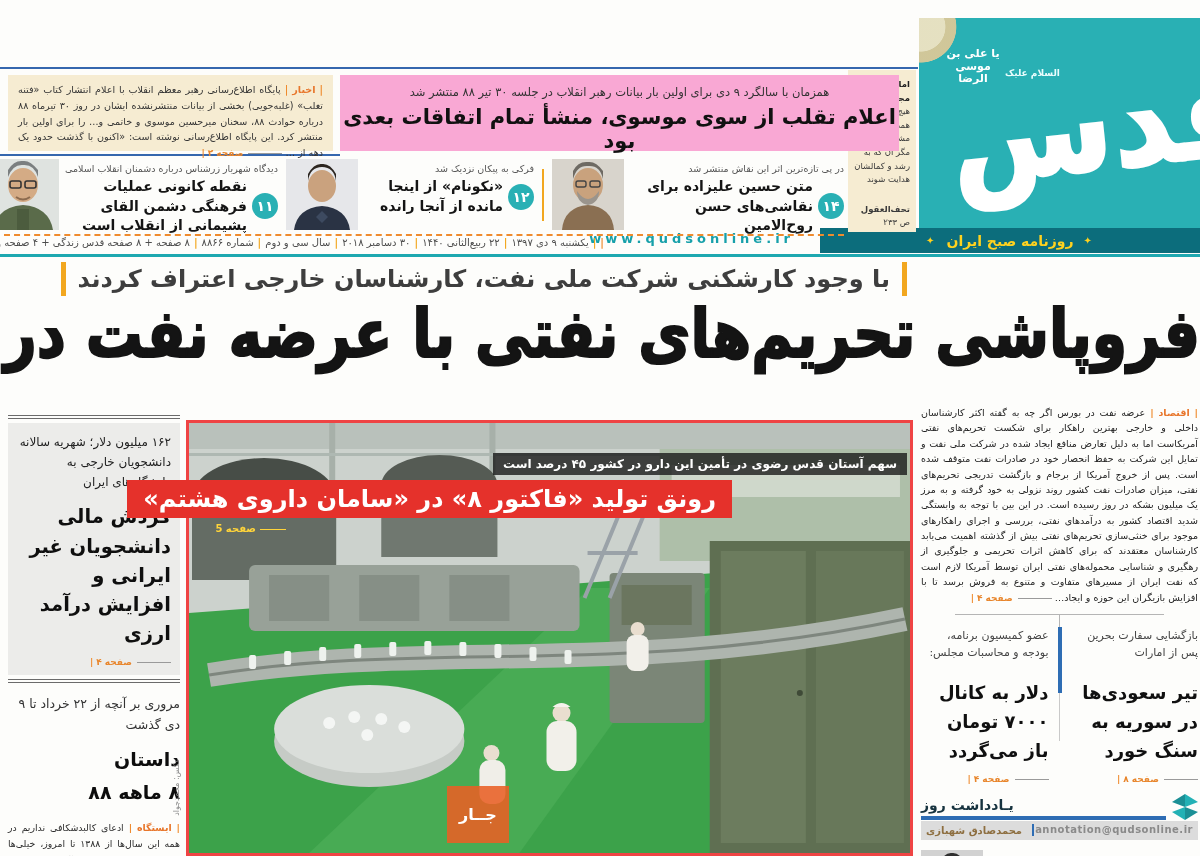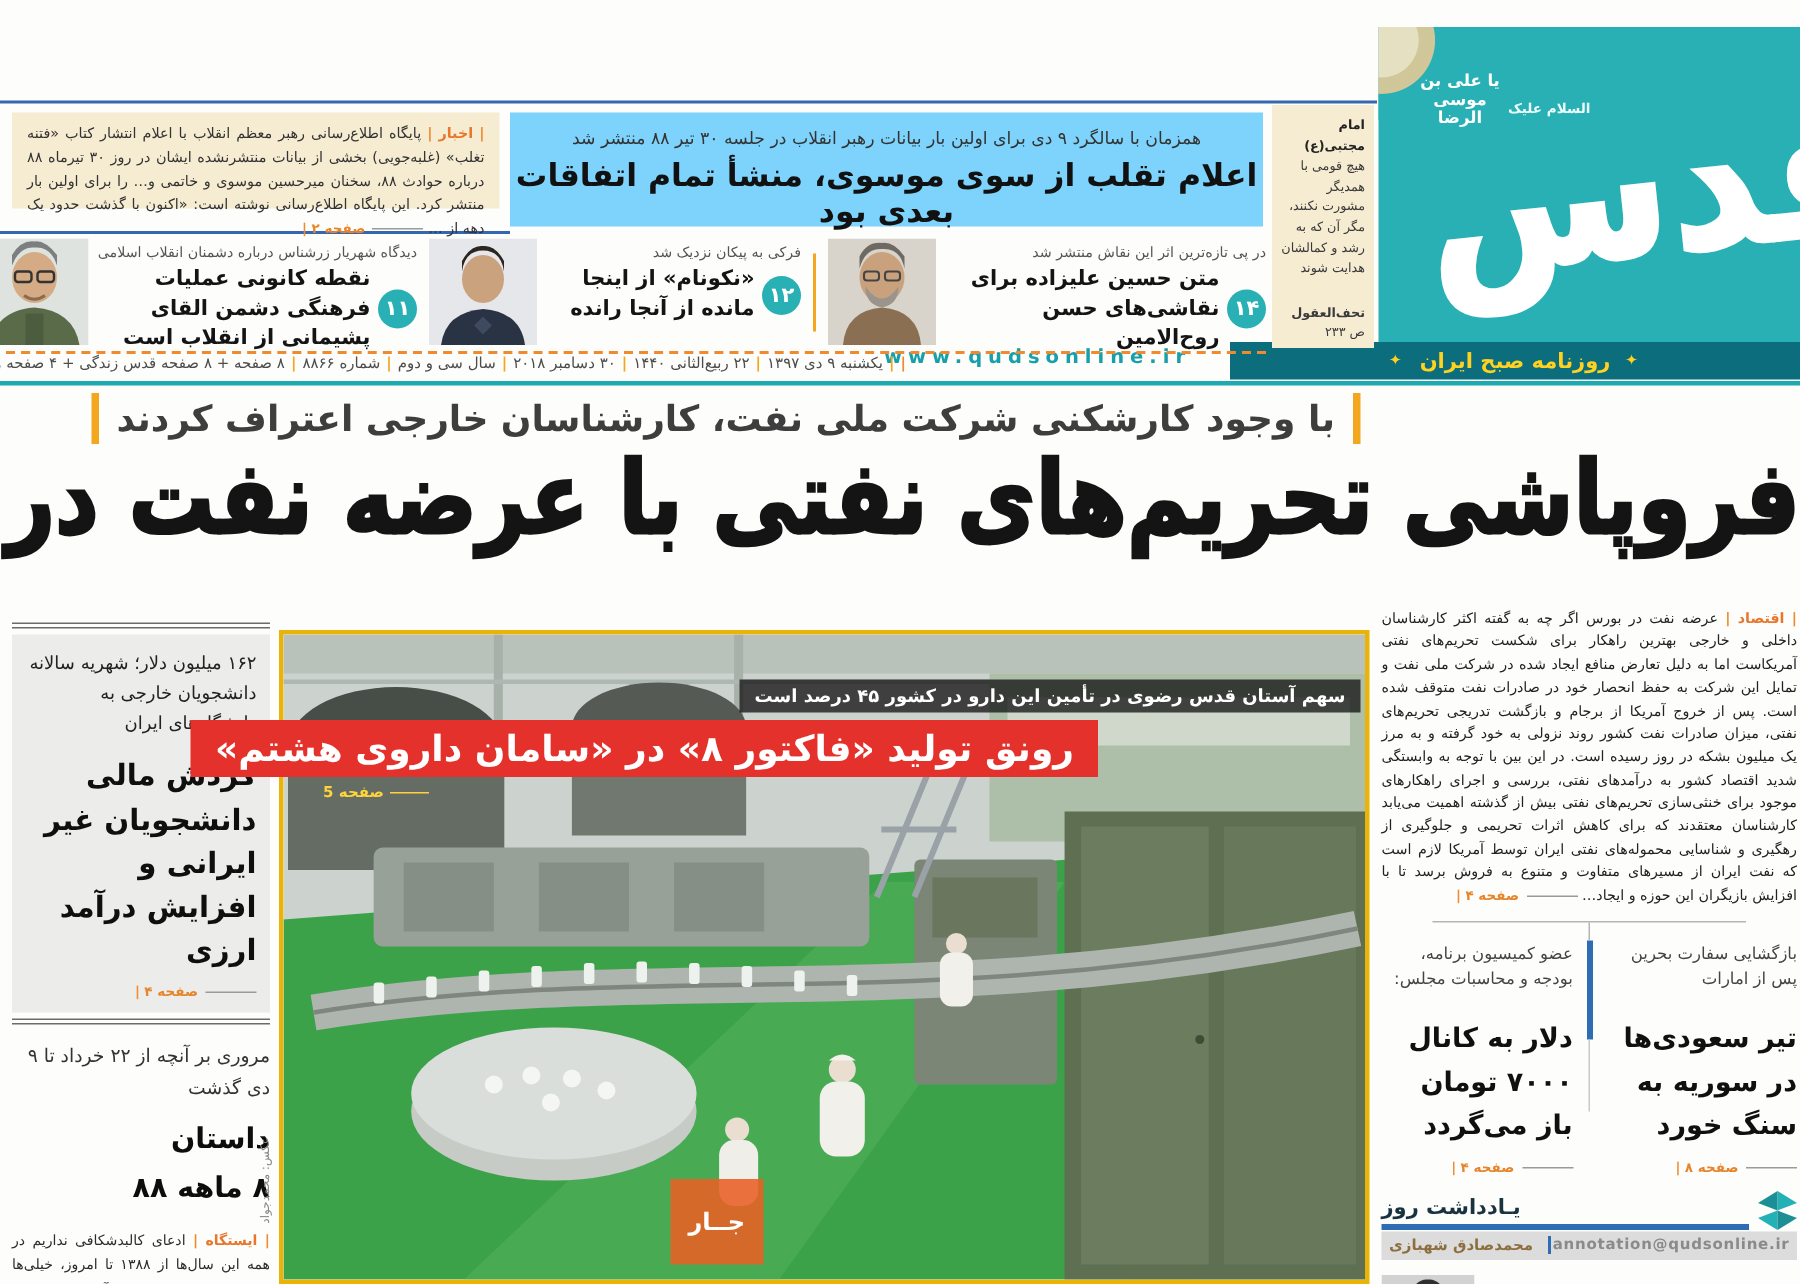--- a/index.html
+++ b/index.html
@@ -29,25 +29,25 @@
     padding:8px 6px;font-size:8.5px;line-height:1.6;color:#3a3a3a;text-align:right;}
   .quote-col .attr{font-weight:bold;color:#222;}
   .quote-col .src{font-weight:bold;margin-top:16px;}
   
   .hrule{position:absolute;height:2px;background:#3567ae;}
   .r1{right:282px;left:0;top:67px;}
   .r2b{left:0;right:860px;top:154px;}
   .dashrule{position:absolute;left:4px;top:234px;width:840px;border-top:2px dashed #ef8b2e;}
   .tealrule{position:absolute;left:0;top:254px;width:1200px;height:3px;background:#1ea8b0;}
   
-  .brief-box{position:absolute;left:8px;top:75px;width:325px;height:64px;background:#f6ecd2;
+  .brief-box{position:absolute;left:8px;top:75px;width:325px;height:76px;background:#f6ecd2;
     padding:7px 10px;font-size:9.6px;line-height:1.65;text-align:justify;color:#333;}
   .lbl{color:#e8762b;font-weight:bold;}
   .pipe{color:#ef8b2e;font-weight:bold;}
-  .lead-box{position:absolute;left:340px;top:75px;width:502px;height:76px;background:#7dd3fc;
+  .lead-box{position:absolute;left:340px;top:75px;width:559px;height:76px;background:#f9a8d4;
     text-align:center;padding-top:10px;}
   .lead-kicker{font-size:11.5px;color:#333;}
   .lead-headline{font-size:21px;font-weight:bold;color:#111;margin-top:6px;}
   
   .index-row{position:absolute;left:4px;top:159px;width:840px;height:71px;display:flex;align-items:stretch;gap:8px;}
   .idx-item{display:flex;direction:ltr;gap:6px;}
   .idx-item svg{flex:0 0 auto;}
   .idx-text{direction:rtl;text-align:right;padding-top:4px;}
   .idx-kicker{font-size:9.5px;color:#555;margin-bottom:3px;white-space:nowrap;}
   .idx-head{display:flex;gap:5px;align-items:center;}
@@ -72,21 +72,21 @@
   .story1{background:#ececea;padding:10px 9px 8px;}
   .s1-kicker{font-size:12px;line-height:1.65;color:#222;}
   .s1-headline{font-size:19.5px;font-weight:bold;line-height:1.5;color:#0f0f0f;margin-top:10px;}
   .pref{display:block;margin-top:8px;font-size:9px;font-weight:bold;color:#e8852b;}
   .pref .dashline{display:inline-block;width:34px;border-top:1px solid #9a9a9a;vertical-align:middle;margin-left:5px;}
   .pref .pbar{color:#ef8b2e;margin-right:3px;}
   .s2-kicker{font-size:12.5px;color:#333;line-height:1.7;margin-top:10px;}
   .s2-headline{font-size:19px;font-weight:bold;line-height:1.75;color:#0d0d0d;margin-top:8px;}
   .s2-body{font-size:9.4px;line-height:1.75;text-align:justify;color:#2c2c2c;margin-top:10px;}
   
-  .photo-block{position:absolute;left:186px;top:420px;width:727px;height:436px;border:3px solid #eab308;}
+  .photo-block{position:absolute;left:186px;top:420px;width:727px;height:436px;border:3px solid #ef4444;}
   .photo-block svg.scene{display:block;width:100%;height:100%;}
   .ph-overline{position:absolute;top:30px;right:3px;background:rgba(22,22,22,.78);color:#fff;
     font-size:12px;font-weight:bold;padding:4px 10px;}
   .ph-banner{position:absolute;top:57px;right:178px;background:#e5312b;color:#fff;
     font-size:24px;font-weight:bold;padding:5px 16px;white-space:nowrap;}
   .ph-pref{position:absolute;top:100px;right:624px;color:#ffd43a;font-size:10px;font-weight:bold;white-space:nowrap;}
   .ph-pref .dashline{display:inline-block;width:26px;border-top:1px solid #ffd43a;vertical-align:middle;margin-left:4px;}
   .watermark{position:absolute;left:258px;bottom:10px;background:rgba(232,96,36,.88);color:#fff;
     font-size:16px;font-weight:bold;padding:19px 12px;}
   .credit{position:absolute;left:172px;top:758px;writing-mode:vertical-rl;transform:rotate(180deg);

